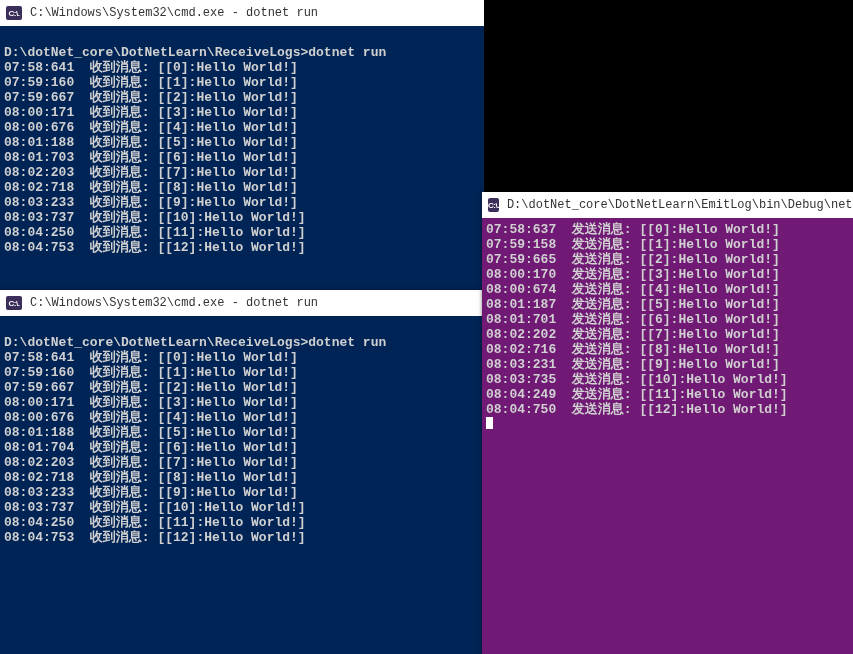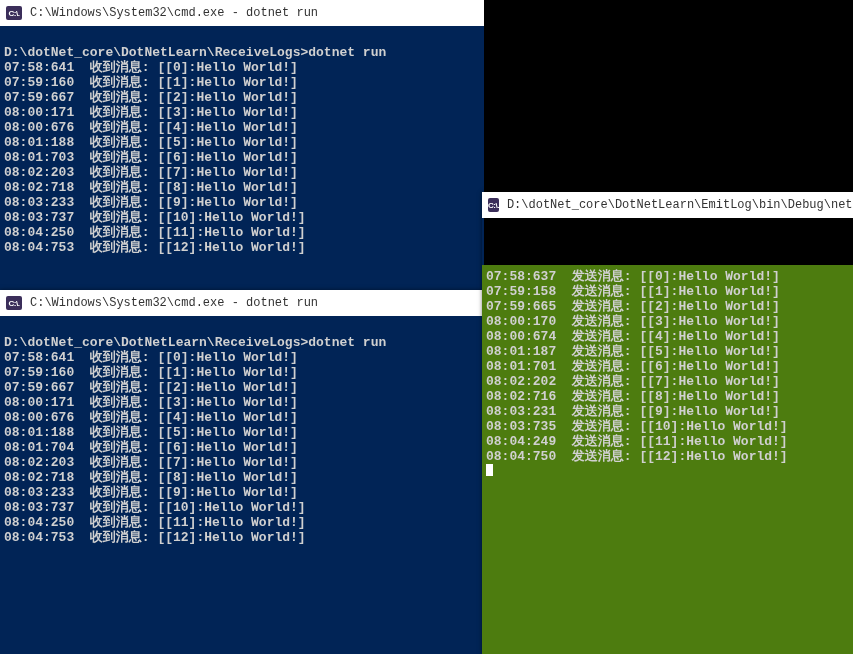--- a/index.html
+++ b/index.html
@@ -48,21 +48,21 @@
       color: #d0d0d0;
       padding: 4px 4px;
       white-space: pre;
       font-family: Consolas, "Courier New", monospace;
       font-size: 13px;
       line-height: 15px;
       font-weight: bold;
       overflow: hidden;
     }
     .terminal.blue { background: #012456; }
-    .terminal.black { background: #4d7c0f; margin-top: 47px; }
+    .terminal.black { background: #701a75; }
     .cursor {
       display: inline-block;
       width: 7px;
       height: 12px;
       background: #fff;
       vertical-align: baseline;
     }
 
     
     #win1 { left: 0; top: 0; width: 484px; height: 292px; }

